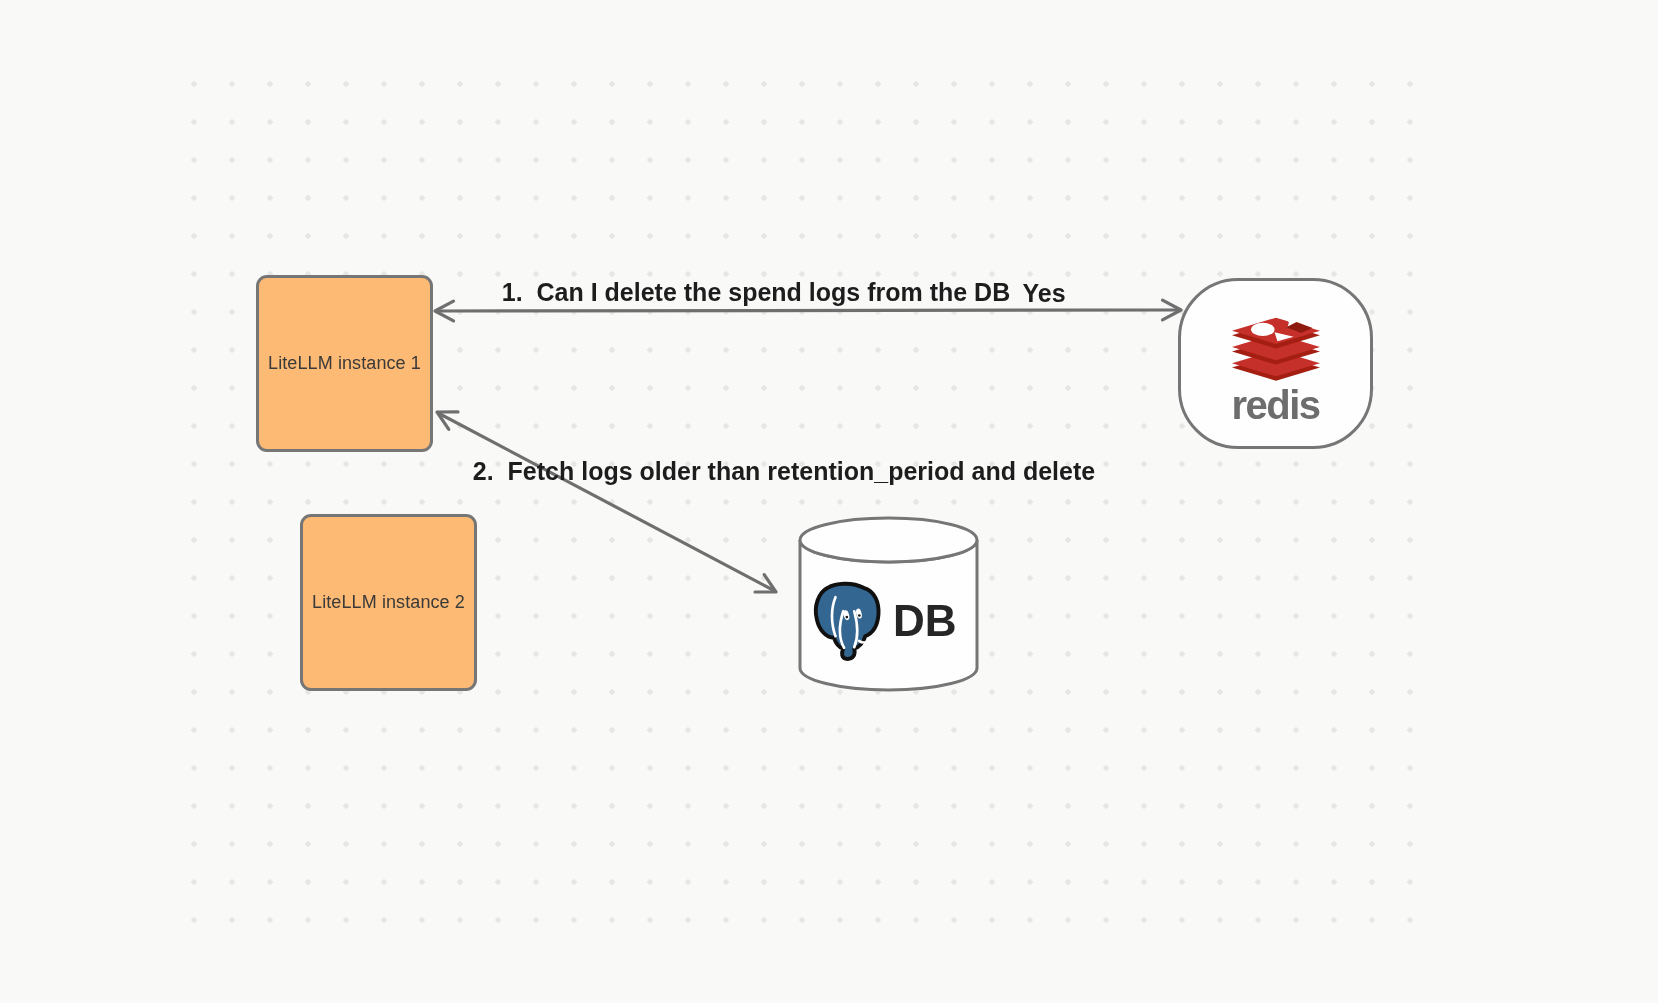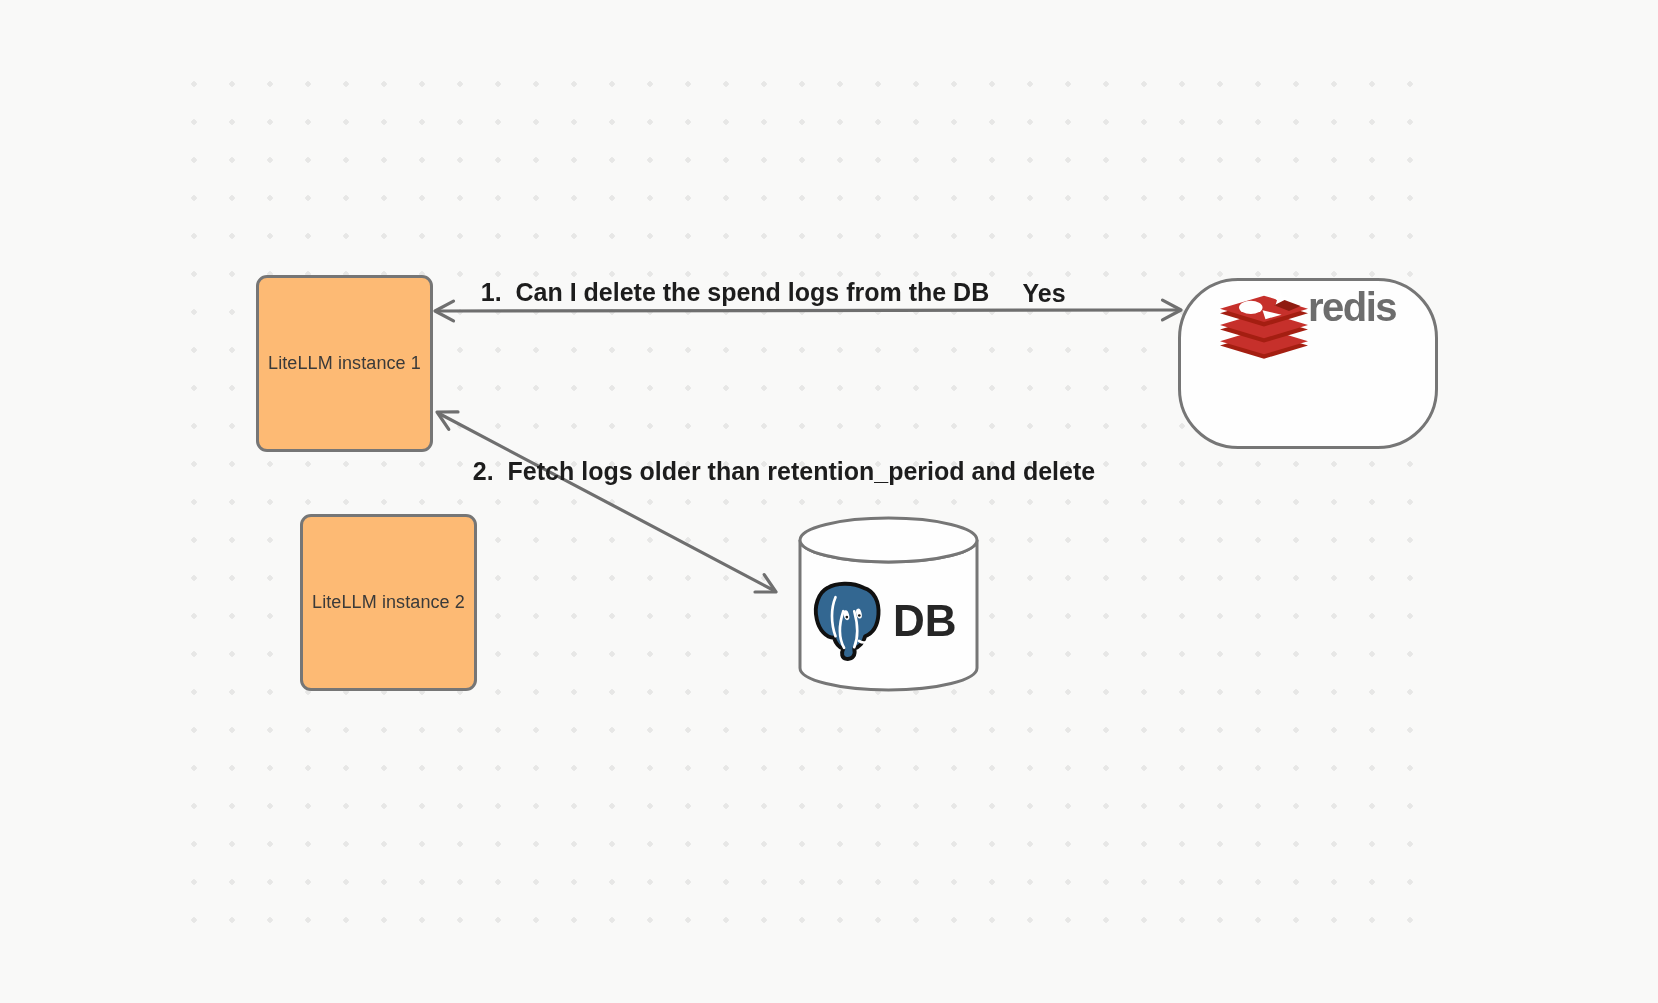--- a/index.html
+++ b/index.html
@@ -38,46 +38,47 @@
     letter-spacing: 0.1px;
   }
   #box-instance-1 { left: 256px; top: 275px; }
   #box-instance-2 { left: 256px; top: 514px; margin-left: 44px; }
   #box-instance-3 { left: 256px; top: 756px; }
 
   #redis-node {
     position: absolute;
     box-sizing: border-box;
     left: 1178px; top: 278px;
-    width: 260px; height: 171px;
+    width: 195px; height: 171px;
     background: #fefefe;
     border: 3px solid #767676;
     border-radius: 60px;
     display: flex;
-    align-items: flex-start;
+    flex-direction: column;
+    align-items: center;
     justify-content: center;
     padding-top: 6px;
   }
   .redis-wordmark {
     font-size: 40px;
     font-weight: bold;
     letter-spacing: -1.5px;
     color: #6d6d6d;
     line-height: 1;
     margin-top: 0px;
   }
   .arrow-label {
     position: absolute;
     transform: translate(-50%, -50%);
     font-size: 25px;
     font-weight: bold;
     color: #1d1d1d;
     white-space: pre;
   }
-  #arrow1-label { left: 735px; top: 292px; }
+  #arrow1-label { left: 756px; top: 292px; }
   #yes-label    { left: 1044px; top: 293px; }
   #arrow2-label { left: 784px; top: 471px; }
 
   #db-cylinder-svg {
     position: absolute;
     left: 795px; top: 515px;
   }
   #postgres-logo-svg {
     position: absolute;
     left: 808px; top: 580px;

